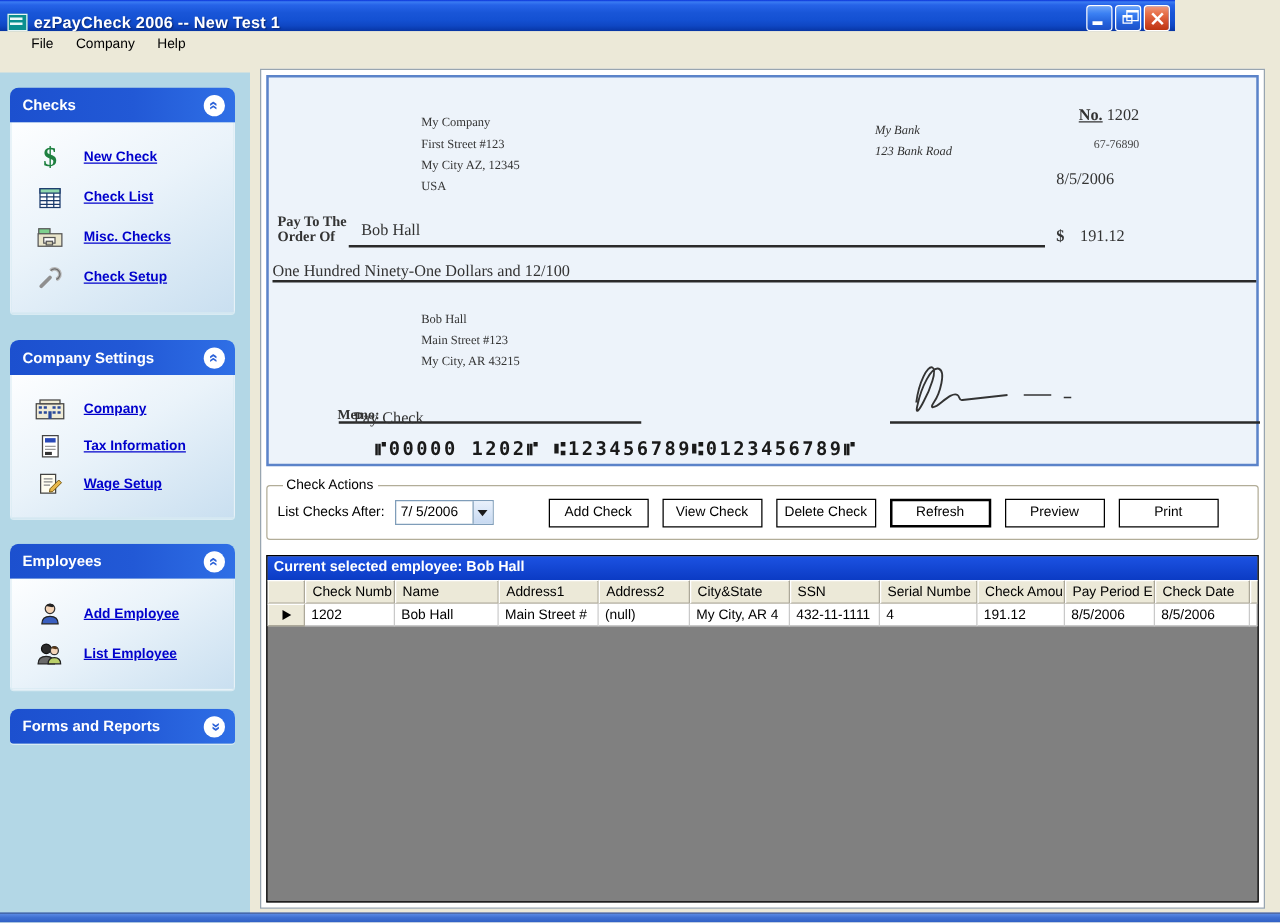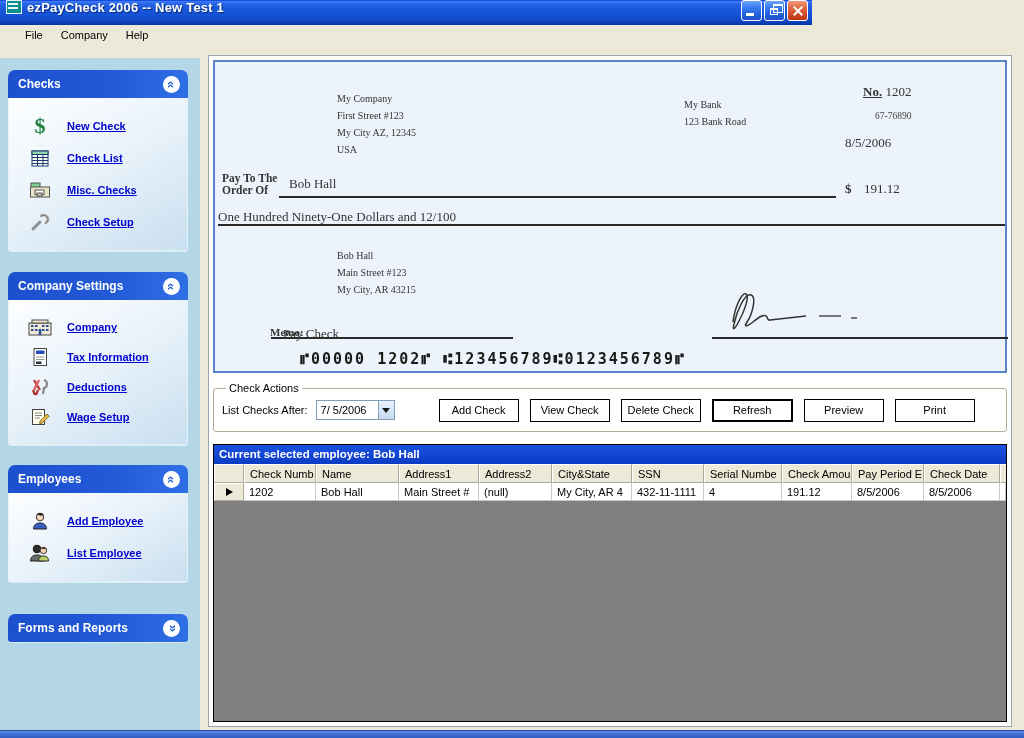--- a/index.html
+++ b/index.html
@@ -1,22 +1,22 @@
 <!DOCTYPE html>
 <html><head>
 <meta charset="utf-8">
 <style>
   * { margin:0; padding:0; box-sizing:border-box; }
   html,body { width:1024px; height:738px; }
   body { font-family:"Liberation Sans", sans-serif; background:#ECE9D8; position:relative; overflow:hidden; }
 
   
-  .titlebar { position:absolute; left:0; top:0; width:812px; height:25px;
+  .titlebar { position:absolute; left:0; top:0; width:940px; height:25px;
     background:linear-gradient(180deg,#0831D9 0%,#3A7BF2 6%,#2663E8 16%,#1956D8 40%,#1451D3 62%,#0F47C4 82%,#0A3CB0 93%,#0834A0 100%);
-    display:flex; align-items:flex-start; }
+    display:flex; align-items:flex-end; }
   .app-icon { width:16px; height:14px; margin:0 5px 0 6px; background:#0a8f8f; border:1px solid #e8f4f4; position:relative; }
   .app-icon::before { content:""; position:absolute; left:1px; top:2px; width:10px; height:2px; background:#eaf8f8; box-shadow:0 4px 0 #eaf8f8; }
   .title-text { color:#fff; font-size:13px; font-weight:bold; text-shadow:1px 1px 1px #0a2a7a; letter-spacing:.2px; }
   .win-controls { margin-left:auto; display:flex; gap:2px; padding-right:4px; }
   .win-btn { width:21px; height:21px; border:1px solid #fff; border-radius:3px; position:relative;
     background:linear-gradient(180deg,#6EA5F8 0%,#3C81F3 30%,#2360DB 70%,#1D51C8 100%); }
   .win-btn.close { background:linear-gradient(180deg,#ED9980 0%,#E8714A 30%,#D14A28 70%,#BC3511 100%); }
   .glyph-min { position:absolute; left:4px; bottom:4px; width:8px; height:3px; background:#fff; }
   .glyph-restore { position:absolute; left:5px; top:7px; width:8px; height:7px; border:1px solid #fff; border-top:2px solid #fff; background:transparent; }
   .glyph-restore::before { content:""; position:absolute; left:2px; top:-6px; width:8px; height:6px; border:1px solid #fff; border-top:2px solid #fff; }
@@ -40,32 +40,32 @@
   .chev { color:#2B62D8; font-size:13px; font-weight:bold; line-height:1; }
   .chev.up::before { content:"\00AB"; display:inline-block; transform:rotate(90deg); }
   .chev.down::before { content:"\00AB"; display:inline-block; transform:rotate(-90deg); }
   .panel-body { background:linear-gradient(150deg,#FDFEFF 0%,#EAF3FA 45%,#C9DFF0 100%); padding:12px 0; border:1px solid #E7F1F8; border-top:none; }
   .side-item { height:32px; display:flex; align-items:center; cursor:pointer; }
   .side-item.h30 { height:30px; }
   .icon-box { width:26px; display:flex; justify-content:center; align-items:center; margin-left:18px; }
   .icon-box svg { display:block; }
   .dollar-glyph { font-family:"Liberation Serif", serif; font-weight:bold; font-size:22px; color:#1E8040; line-height:1; }
   .side-label { margin-left:14px; font-size:11px; font-weight:bold; color:#0000CC; text-decoration:underline; }
-  .mb20 { margin-bottom:20px; } .mb21 { margin-bottom:21px; } .mb15 { margin-bottom:32px; }
+  .mb20 { margin-bottom:20px; } .mb21 { margin-bottom:21px; } .mb15 { margin-bottom:15px; }
 
   
   .main-panel { position:absolute; left:208px; top:55px; width:804px; height:672px; background:#fff; border:1px solid #98A5B0; display:flex; flex-direction:column; }
 
   
   .check-area { margin:4px 4px 0 4px; height:313px; border:2px solid #5B83C9; background:#EDF3FA; position:relative;
     font-family:"Liberation Serif", serif; color:#333; }
   .abs { position:absolute; }
   .chk-line { font-size:10px; line-height:17px; }
   .chk-company   { left:122px; top:28px; }
-  .chk-bank      { left:469px; top:34px; }
+  .chk-bank      { left:485px; top:34px;font-style:italic; }
   .chk-no        { left:648px; top:22px; font-size:13px; }
   .chk-no b      { font-weight:bold;text-decoration:underline; }
   .chk-fraction  { left:660px; top:49px; font-size:9.5px; color:#444; }
   .chk-date      { left:630px; top:73px; font-size:13px; }
   .payto-label   { left:7px; top:110px; font-size:11.5px; font-weight:bold; line-height:12px; }
   .payee-line    { left:64px; top:114px; width:557px; height:22px; border-bottom:2px solid #2a2a2a; font-size:13px; padding-left:10px; }
   .chk-dollar    { left:630px; top:119px; font-size:13px; font-weight:bold; }
   .chk-amount    { left:649px; top:119px; font-size:13px; }
   .amount-words  { left:3px; top:147px; width:787px; height:17px; border-bottom:2px solid #2a2a2a; font-size:13px; }
   .chk-payee-addr{ left:122px; top:185px; }
@@ -208,31 +208,20 @@
         <div class="side-item h30">
           <span class="icon-box">
             <svg width="18" height="20" viewBox="0 0 18 20">
               <rect x="3" y="1.5" width="12.5" height="17" fill="#fff" stroke="#444"></rect>
               <rect x="5" y="3.5" width="8.5" height="3.5" fill="#2848B8"></rect>
               <path d="M5 10h8.5M5 12.5h8.5" stroke="#999"></path>
               <rect x="5" y="14.5" width="5.5" height="2.5" fill="#333"></rect>
             </svg>
           </span>
           <span class="side-label">Tax Information</span>
-        </div>
-        <div class="side-item h30">
-          <span class="icon-box">
-            <svg width="22" height="20" viewBox="0 0 22 20">
-              <path d="M5 3l6 10" stroke="#C23B3B" stroke-width="2.4"></path>
-              <path d="M10 3L5 13" stroke="#D86060" stroke-width="2.4"></path>
-              <path d="M4 13l2 5M9 13l-2 5" stroke="#B03030" stroke-width="2.2"></path>
-              <path d="M15 3c4 1 4 7 0 8l-1 6" stroke="#8A8A8A" stroke-width="2.2" fill="none"></path>
-            </svg>
-          </span>
-          <span class="side-label">Deductions</span>
         </div>
         <div class="side-item h30">
           <span class="icon-box">
             <svg width="20" height="20" viewBox="0 0 20 20">
               <rect x="2.5" y="2.5" width="12" height="15" fill="#FFFDF0" stroke="#444"></rect>
               <path d="M5 6h7M5 8.5h7M5 11h5" stroke="#888"></path>
               <path d="M10 14l7-7 2.2 2.2-7 7-2.6.4z" fill="#E8B84B" stroke="#7a5a10" stroke-width=".8"></path>
             </svg>
           </span>
           <span class="side-label">Wage Setup</span>

